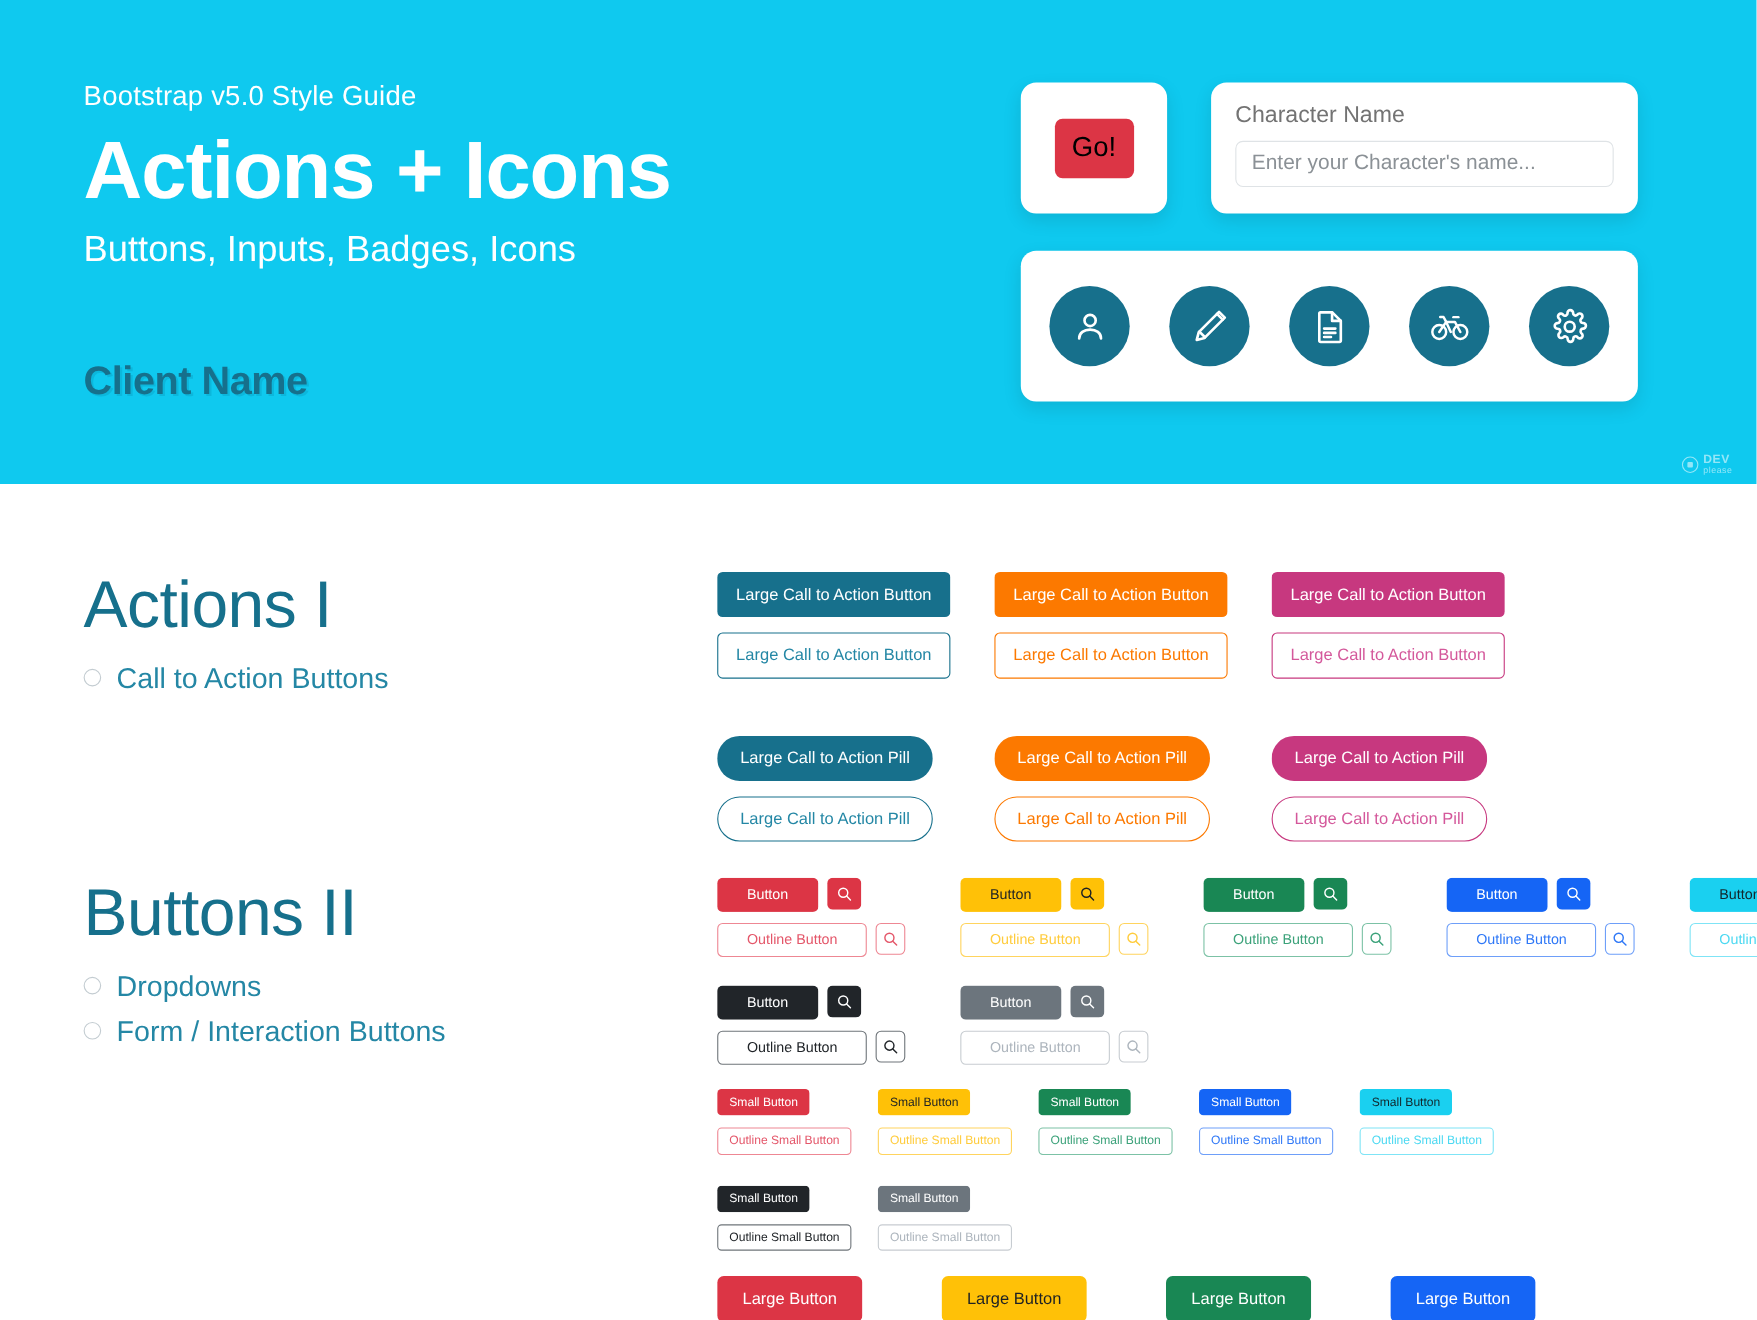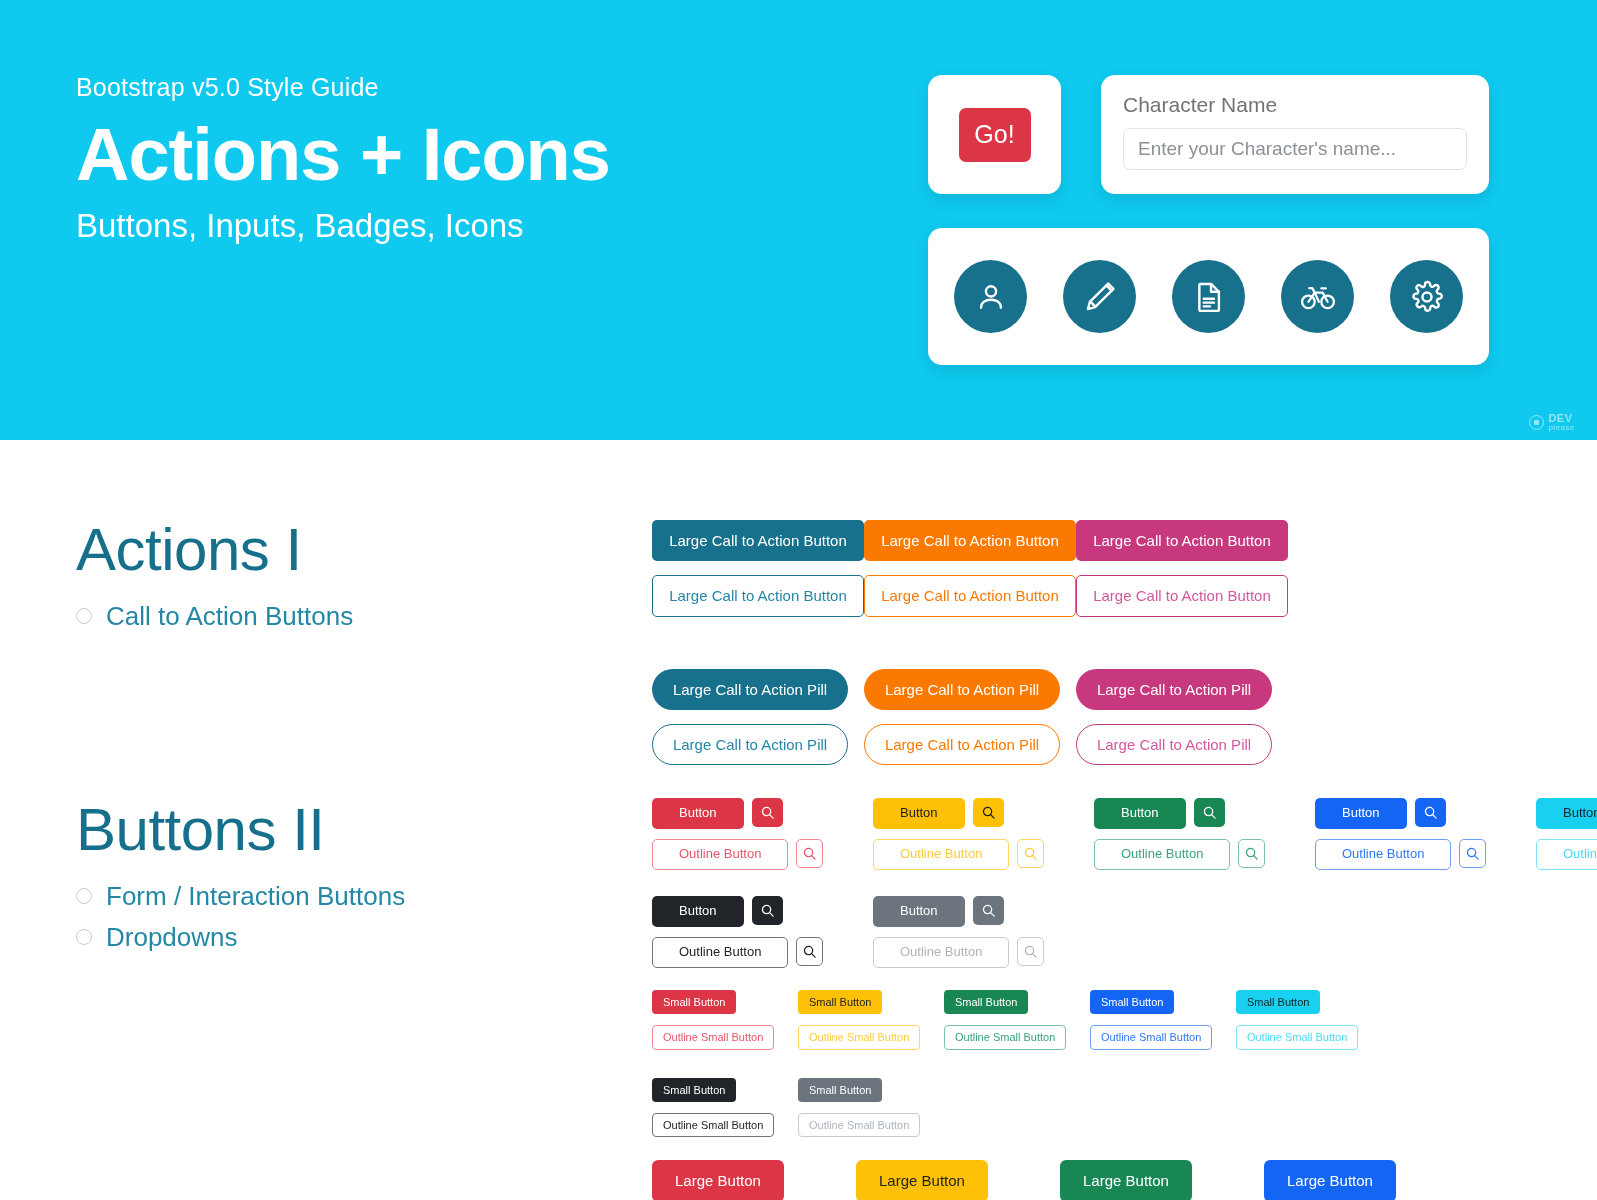--- a/index.html
+++ b/index.html
@@ -75,21 +75,21 @@
     left: 928px;
     top: 75px;
     width: 133px;
     height: 119px;
     display: flex;
     align-items: center;
     justify-content: center;
   }
   .go-btn {
     background: #dc3545;
-    color: #ffffff;
+    color: #000000;
     border: none;
     border-radius: 7px;
     width: 72px;
     height: 54px;
     font-size: 25px;
     font-family: "Liberation Sans", sans-serif;
     font-weight: 400;
     cursor: pointer;
     line-height: 1;
     padding: 0;
@@ -196,21 +196,21 @@
     font-weight: 400;
     line-height: 1.1;
   }
 
   
   .cta-grid {
     position: absolute;
     left: 652px;
     top: 520px;
   }
-  .cta-row { display: flex; }
+  .cta-row { display: flex; gap: 40px; }
   .cta-cell { width: 212px; }
   .cta-btn {
     display: block;
     width: 100%;
     box-sizing: border-box;
     text-align: center;
     font-family: "Liberation Sans", sans-serif;
     font-size: 15px;
     font-weight: 400;
     padding: 11px 4px;
@@ -331,20 +331,21 @@
 <body>
 
 <div class="hero">
 
   <div class="hero-left">
     <div class="eyebrow">Bootstrap v5.0 Style Guide</div>
     <div class="hero-title">Actions + Icons</div>
     <div class="hero-sub">Buttons, Inputs, Badges, Icons</div>
   </div>
 
+  <div class="client-name">Client Name</div>
 
   <div class="card go-card">
     <button class="go-btn">Go!</button>
   </div>
 
   <div class="card name-card">
     <div class="name-card-label">Character Name</div>
     <input class="name-input" type="text" placeholder="Enter your Character's name..." style="">
   </div>
 
@@ -478,25 +479,25 @@
       <button class="cta-btn pill out-magenta">Large Call to Action Pill</button>
     </div>
   </div>
 </div>
 
 <div class="sec2-head">
   <h2 class="sec-title">Buttons II</h2>
   <ul class="bullet-list">
     <li class="bullet-item">
       <span class="bullet-dot"></span>
-      <span class="bullet-label">Form / Interaction Buttons</span>
+      <span class="bullet-label">Dropdowns</span>
     </li>
     <li class="bullet-item">
       <span class="bullet-dot"></span>
-      <span class="bullet-label">Dropdowns</span>
+      <span class="bullet-label">Form / Interaction Buttons</span>
     </li>
   </ul>
 </div>
 
 <div class="form-grid">
 
   <div class="fb-row">
 
     <div class="fb-col">
       <div class="fb-pair">

